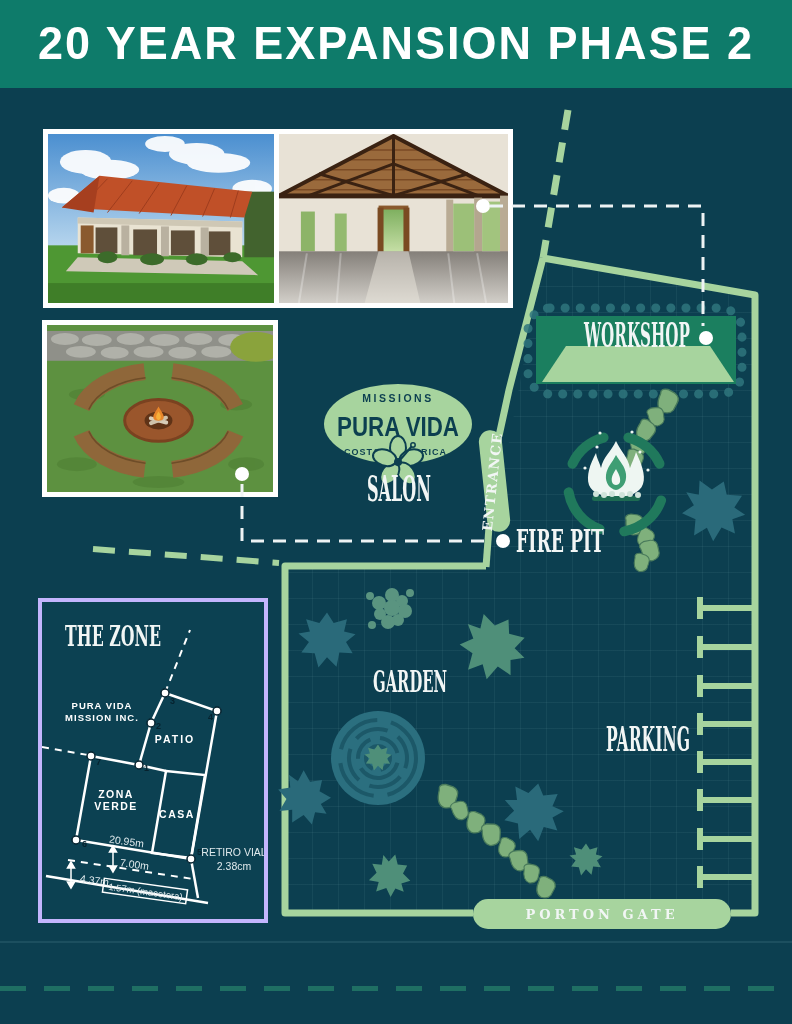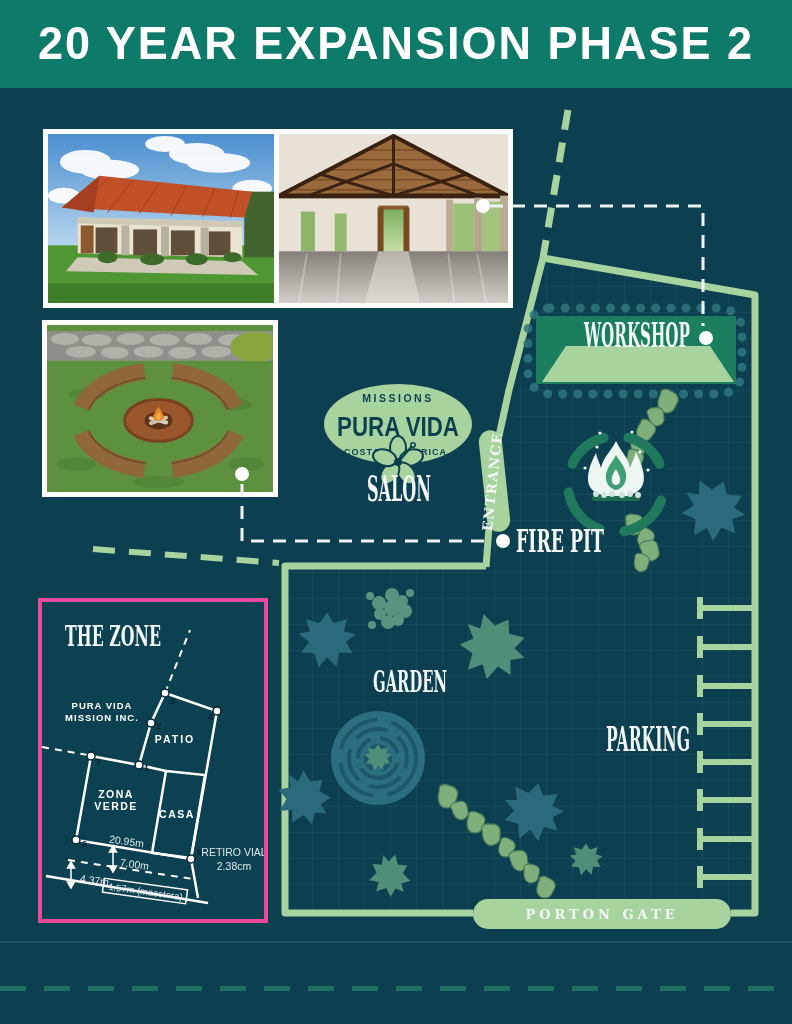--- a/index.html
+++ b/index.html
@@ -25,21 +25,21 @@
   .photo-c{left:42px;top:320px;width:236px;height:177px;}
   
   .overlay{position:absolute;left:0;top:0;width:792px;height:1024px;}
   
   text{user-select:none;}
   .slab{font-family:"DejaVu Serif",serif;font-weight:bold;fill:#f2f6f5;}
   .sansb{font-family:"Liberation Sans",sans-serif;font-weight:bold;}
   .meas{font-family:"Liberation Sans",sans-serif;font-weight:normal;fill:#dfe9ec;}
   
   .zone{position:absolute;left:38px;top:598px;width:230px;height:325px;
-        border:4px solid #ec4899;box-sizing:border-box;background:#0c4152;}
+        border:4px solid #c4b5fd;box-sizing:border-box;background:#0c4152;}
   .zone svg{position:absolute;left:0;top:0;width:100%;height:100%;}
   
   .rule-faint{position:absolute;left:0;top:941px;width:792px;height:2px;background:rgba(180,225,235,0.10);}
   .rule-dashed{position:absolute;left:0;top:986px;width:792px;height:5px;
         background:repeating-linear-gradient(90deg,#1f6f63 0 26px,transparent 26px 44px);}
 </style>
 </head>
 <body>
 
 <div class="page">

